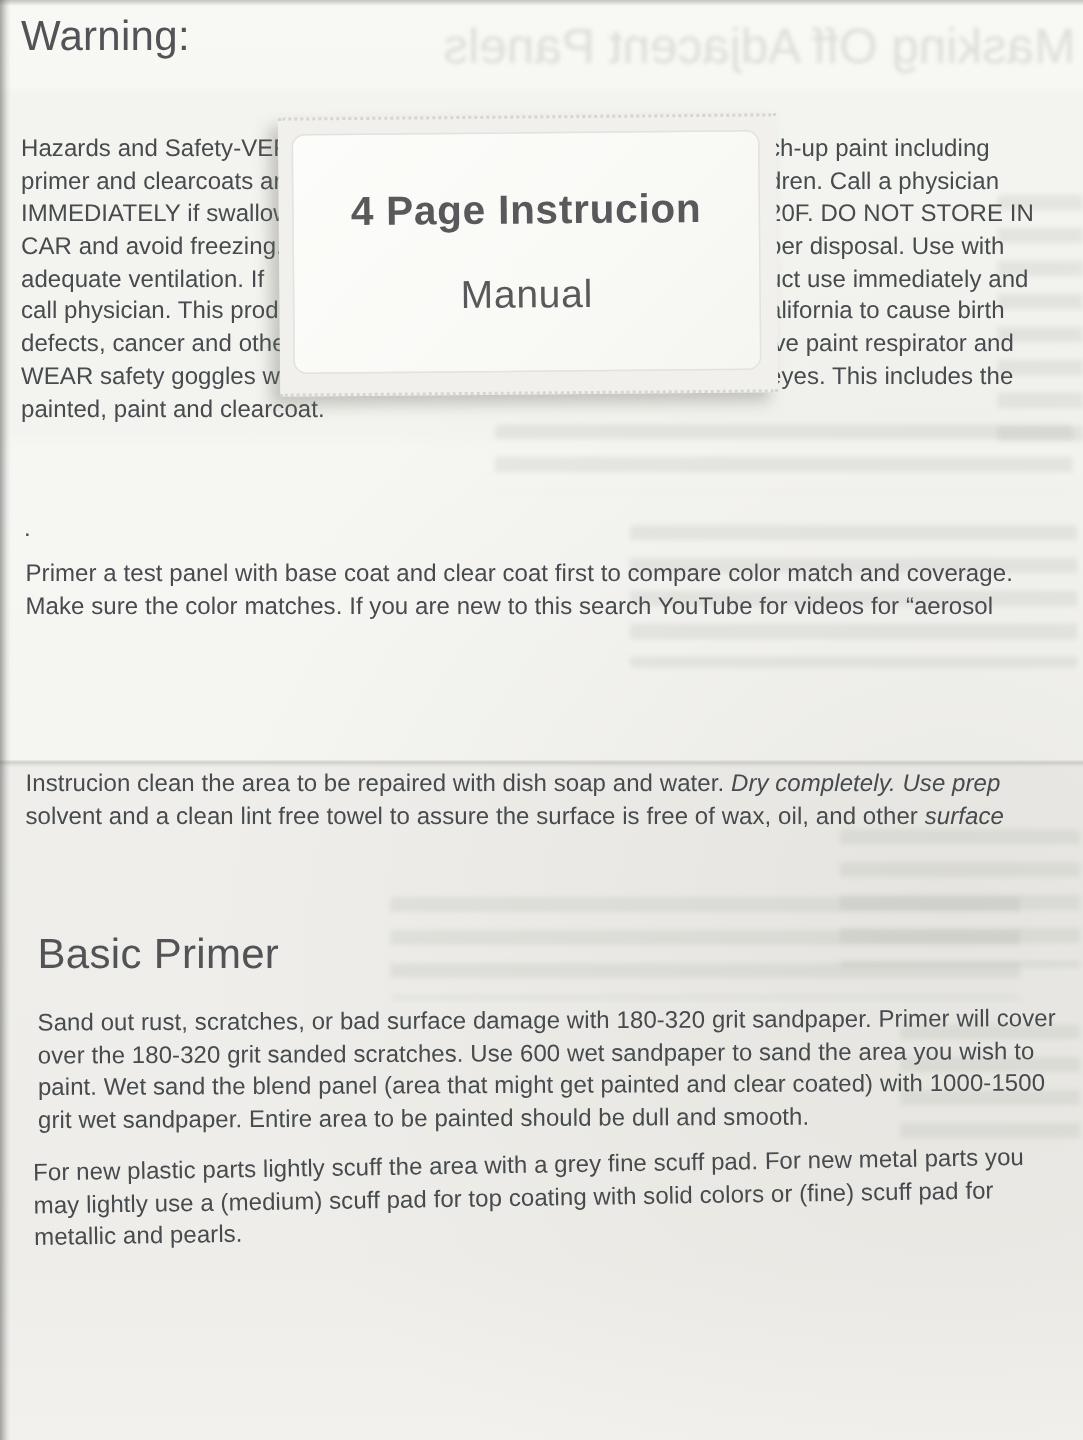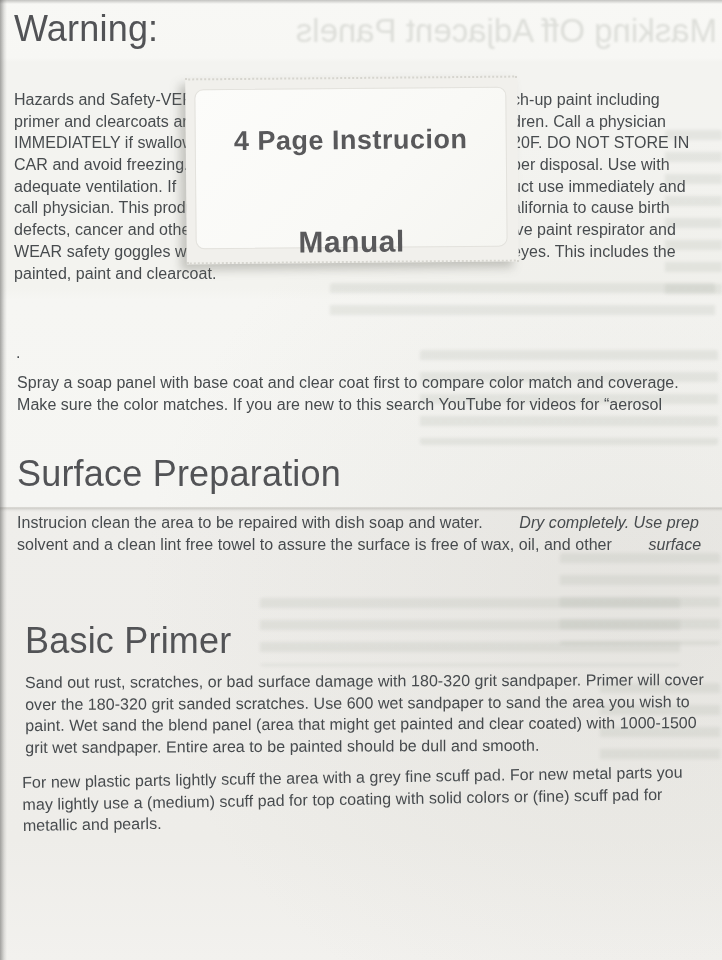--- a/index.html
+++ b/index.html
@@ -35,39 +35,39 @@
   }
   .ghost-block{
     position:absolute;z-index:1;border-radius:3px;
     background:repeating-linear-gradient(to bottom,
       rgba(170,176,166,0.20) 0px, rgba(170,176,166,0.20) 10px,
       rgba(170,176,166,0) 10px, rgba(170,176,166,0) 22px);
     filter:blur(1.6px);
   }
 
   
-  .h{position:absolute;margin:0;font-size:36px;font-weight:300;
+  .h{position:absolute;margin:0;font-size:28px;font-weight:300;
      letter-spacing:0.2px;color:#525356;z-index:2;white-space:nowrap;}
   .h-warning{left:14px;top:8px;}
   .h-before{left:16px;top:308px;}
   .h-surface{left:17px;top:453px;}
   .h-sanding{left:25px;top:620px;}
 
   
   .para{position:absolute;z-index:2;font-size:16px;line-height:21.7px;
         letter-spacing:0.05px;color:#474b4e;white-space:nowrap;}
   .p-warning{left:14px;top:89px;width:700px;}
   .p-before{left:17px;top:372px;width:700px;}
   .p-surface{left:17px;top:512px;width:700px;}
   .p-sand1{left:25px;top:672px;width:690px;transform:rotate(-0.25deg);transform-origin:left top;}
   .p-sand2{left:22px;top:772px;width:690px;transform:rotate(-0.9deg);transform-origin:left top;}
   .wline{position:relative;height:21.7px;}
   .wr{position:absolute;left:498px;top:0;}
   .stray-mark{position:absolute;left:16px;top:344px;z-index:2;font-size:16px;color:#474b4e;}
-  .it{font-style:italic;margin-left:32px;}
+  .it{font-style:italic;}
 
   
   .sheet-edge{position:absolute;left:0;top:507px;width:722px;height:4px;z-index:3;
     background:linear-gradient(to bottom, rgba(140,138,130,0.35), rgba(140,138,130,0.08) 60%, rgba(140,138,130,0));
     border-top:1px solid #d9d8d3;}
 
   
   .sticker-strip{
     position:absolute;left:186px;top:77px;width:332px;height:182px;z-index:5;
     background:#f1f0ec;
@@ -77,21 +77,21 @@
   }
   .sticker-label{
     position:absolute;left:9px;top:9px;width:312px;height:160px;
     background:linear-gradient(135deg,#fcfcfa 0%,#f9f9f6 60%,#f5f5f1 100%);
     border-radius:9px;
     border:1px solid #e3e2dd;
     display:flex;flex-direction:column;align-items:center;
     padding-top:36px;box-sizing:border-box;gap:25px;
   }
   .sticker-line1{font-size:27px;font-weight:bold;color:#59595b;letter-spacing:0.5px;}
-  .sticker-line2{font-size:30px;font-weight:bold;color:#59595b;letter-spacing:0.5px;margin-top:44px;}
+  .sticker-line2{font-size:26px;font-weight:normal;color:#59595b;letter-spacing:0.5px;}
 </style>
 </head>
 <body>
 
 <div class="photo">
 
   <div class="edge-left"></div>
   <div class="edge-top"></div>
 
   <div class="ghost-heading">Masking Off Adjacent Panels</div>
@@ -110,25 +110,24 @@
     <div class="wline"><span class="wl">CAR and avoid freezing.</span><span class="wr">per disposal. Use with</span></div>
     <div class="wline"><span class="wl">adequate ventilation. If</span><span class="wr">uct use immediately and</span></div>
     <div class="wline"><span class="wl">call physician. This produ</span><span class="wr">alifornia to cause birth</span></div>
     <div class="wline"><span class="wl">defects, cancer and othe</span><span class="wr">ive paint respirator and</span></div>
     <div class="wline"><span class="wl">WEAR safety goggles wh</span><span class="wr">eyes. This includes the</span></div>
     <div class="wline">painted, paint and clearcoat.</div>
   </div>
 
   <div class="stray-mark">.</div>
   <div class="para p-before">
-    <div class="wline">Spray a soap panel with base coat and clear coat first to compare color match and coverage.</div>
+    <div class="wline">Primer a test panel with base coat and clear coat first to compare color match and coverage.</div>
     <div class="wline">Make sure the color matches.  If you are new to this search YouTube for videos for “aerosol</div>
   </div>
 
-  <h1 class="h h-surface">Surface Preparation</h1>
   <div class="sheet-edge"></div>
   <div class="para p-surface">
     <div class="wline"><span>Instrucion clean the area to be repaired with dish soap and water.  </span><span class="it">Dry completely. Use prep</span></div>
     <div class="wline"><span>solvent and a clean lint free towel to assure the surface is free of wax, oil, and other </span><span class="it">surface</span></div>
   </div>
 
   <h1 class="h h-sanding">Basic Primer</h1>
   <div class="para p-sand1">
     <div class="wline">Sand out rust, scratches, or bad surface damage with 180-320 grit sandpaper. Primer will cover</div>
     <div class="wline">over the 180-320 grit sanded scratches. Use 600 wet sandpaper to sand the area you wish to</div>

